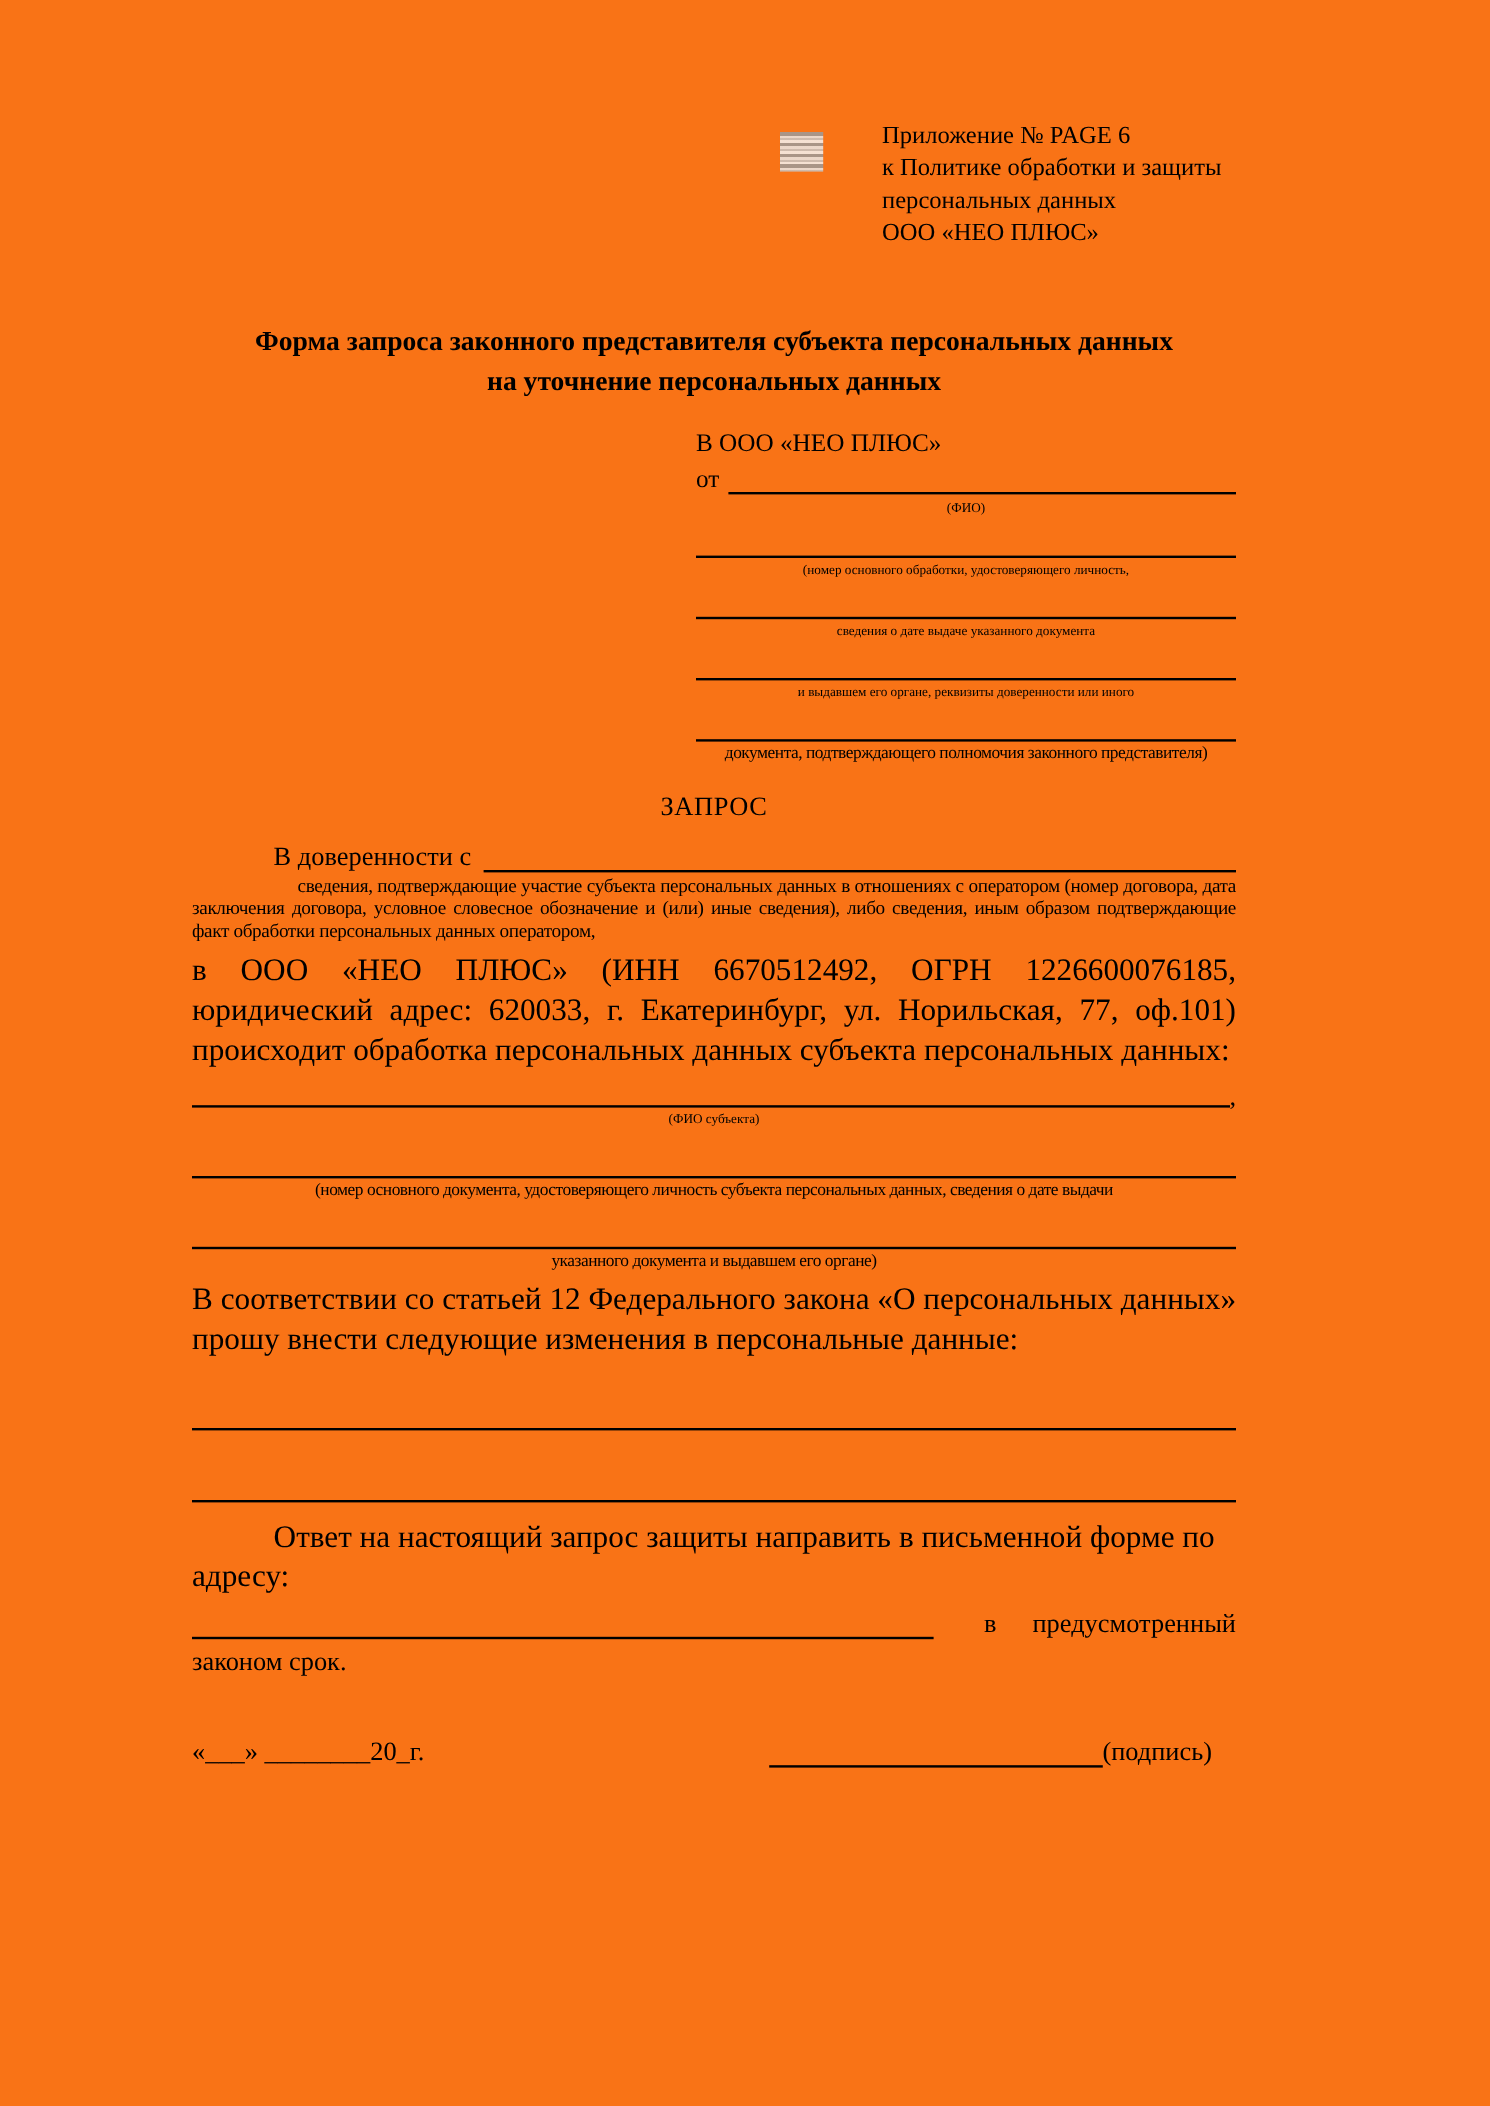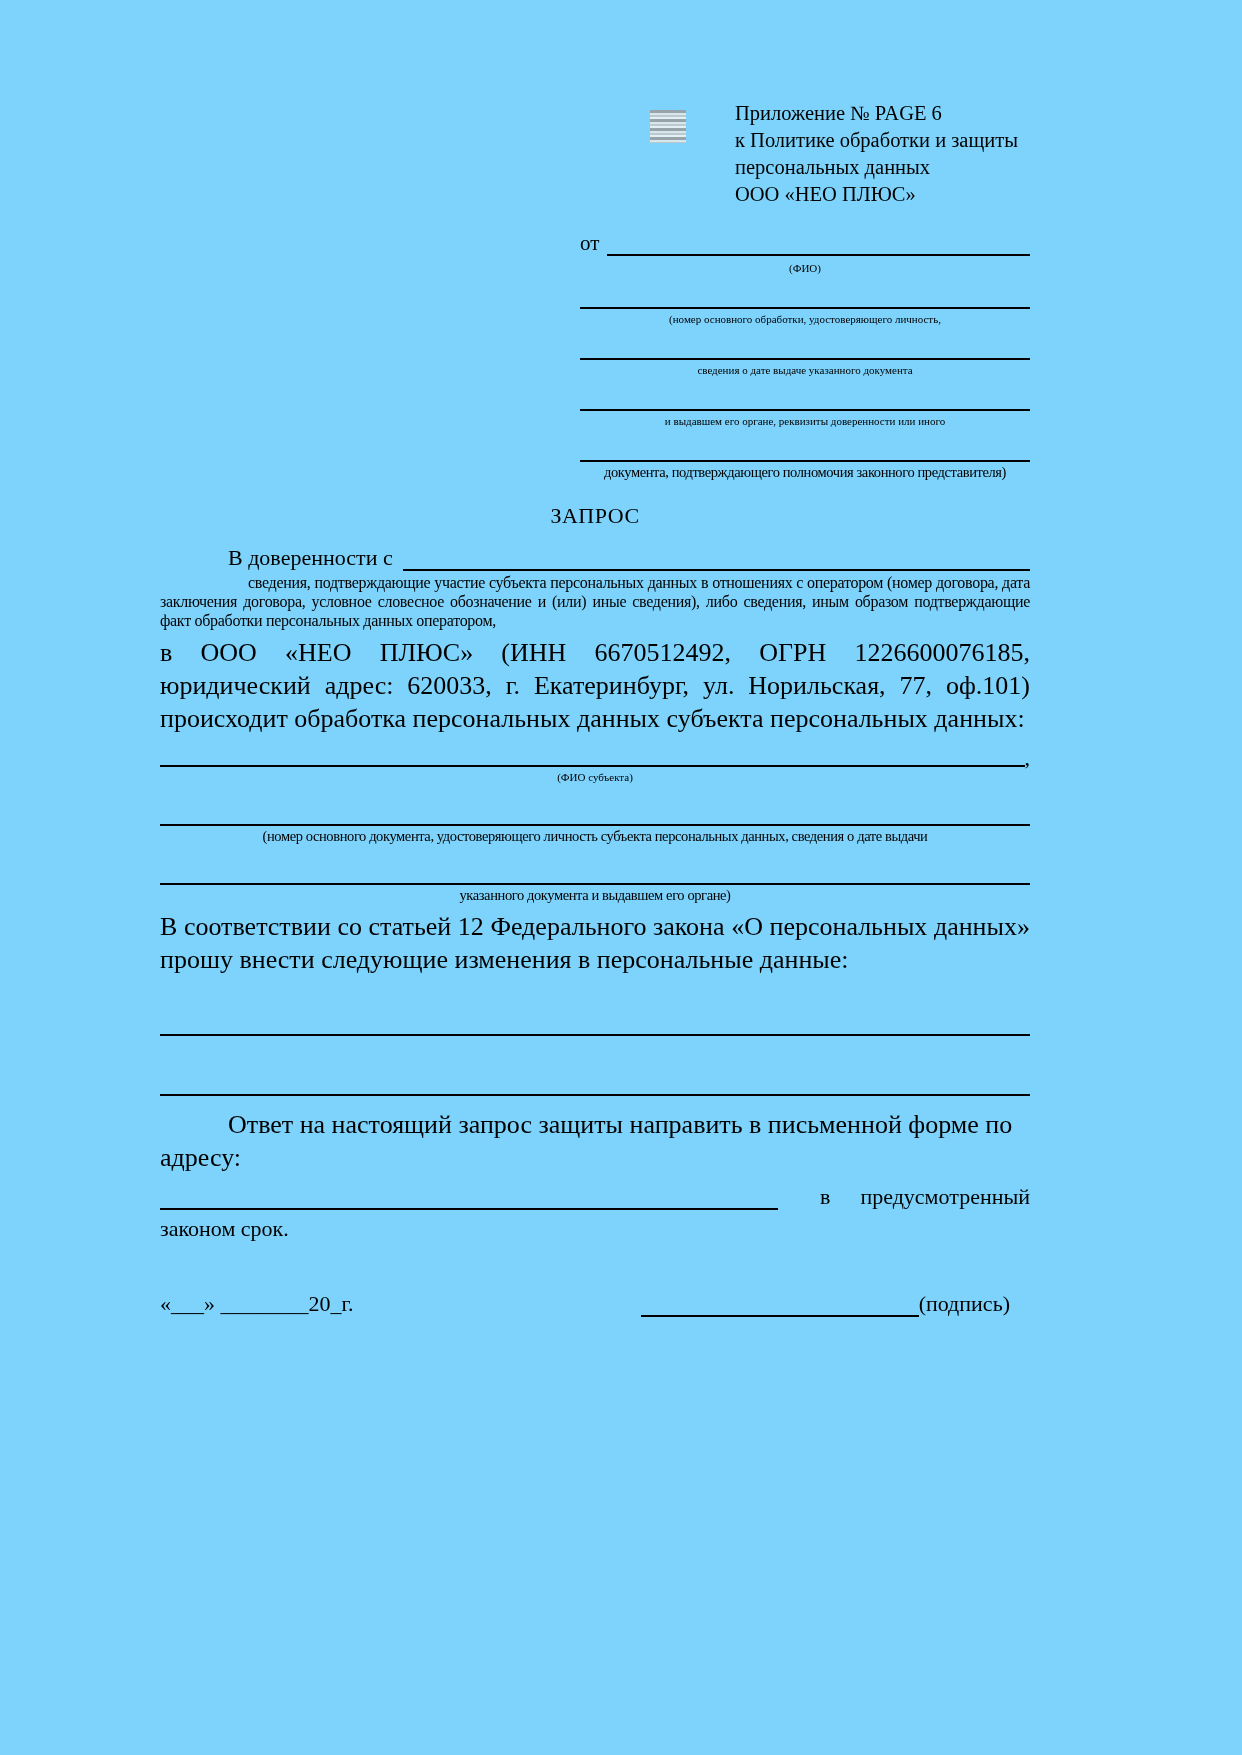--- a/index.html
+++ b/index.html
@@ -1,19 +1,19 @@
 <!DOCTYPE html>
 <html><head>
 <meta charset="utf-8">
 <style>
   html,body{margin:0;padding:0;background:#fff;}
   .page{
     position:relative;
     width:1242px;height:1755px;
-    background:#7dd3fc;color:#000;
+    background:#f97316;color:#000;
     font-family:"Liberation Serif", serif;
     overflow:hidden;
   }
   .content{position:absolute;left:160px;top:0;width:870px;}
 
   
   .header-glyph{
     position:absolute;left:650px;top:110px;width:36px;height:33px;
     background:repeating-linear-gradient(to bottom,
       #9b9b9b 0 3px,#e9e9e9 3px 5px,#c7c7c7 5px 7px,#f4f4f4 7px 9px);
@@ -82,22 +82,27 @@
 
   <div class="content">
 
     <div class="appendix">
       <div>Приложение №  PAGE 6</div>
       <div>к Политике обработки и защиты</div>
       <div>персональных данных</div>
       <div>ООО «НЕО ПЛЮС»</div>
     </div>
 
+    <div class="form-title">
+      <span>Форма запроса законного представителя субъекта персональных данных</span><br>
+      <span>на уточнение персональных данных</span>
+    </div>
 
     <div class="recipient">
+      <div class="to">В ООО «НЕО ПЛЮС»</div>
       <div class="from-row">
         <span class="lbl">от</span>
         <span class="blank"></span>
       </div>
       <div class="caption">(ФИО)</div>
 
       <div class="fblank"></div>
       <div class="caption">(номер основного обработки, удостоверяющего личность,</div>
 
       <div class="fblank"></div>

